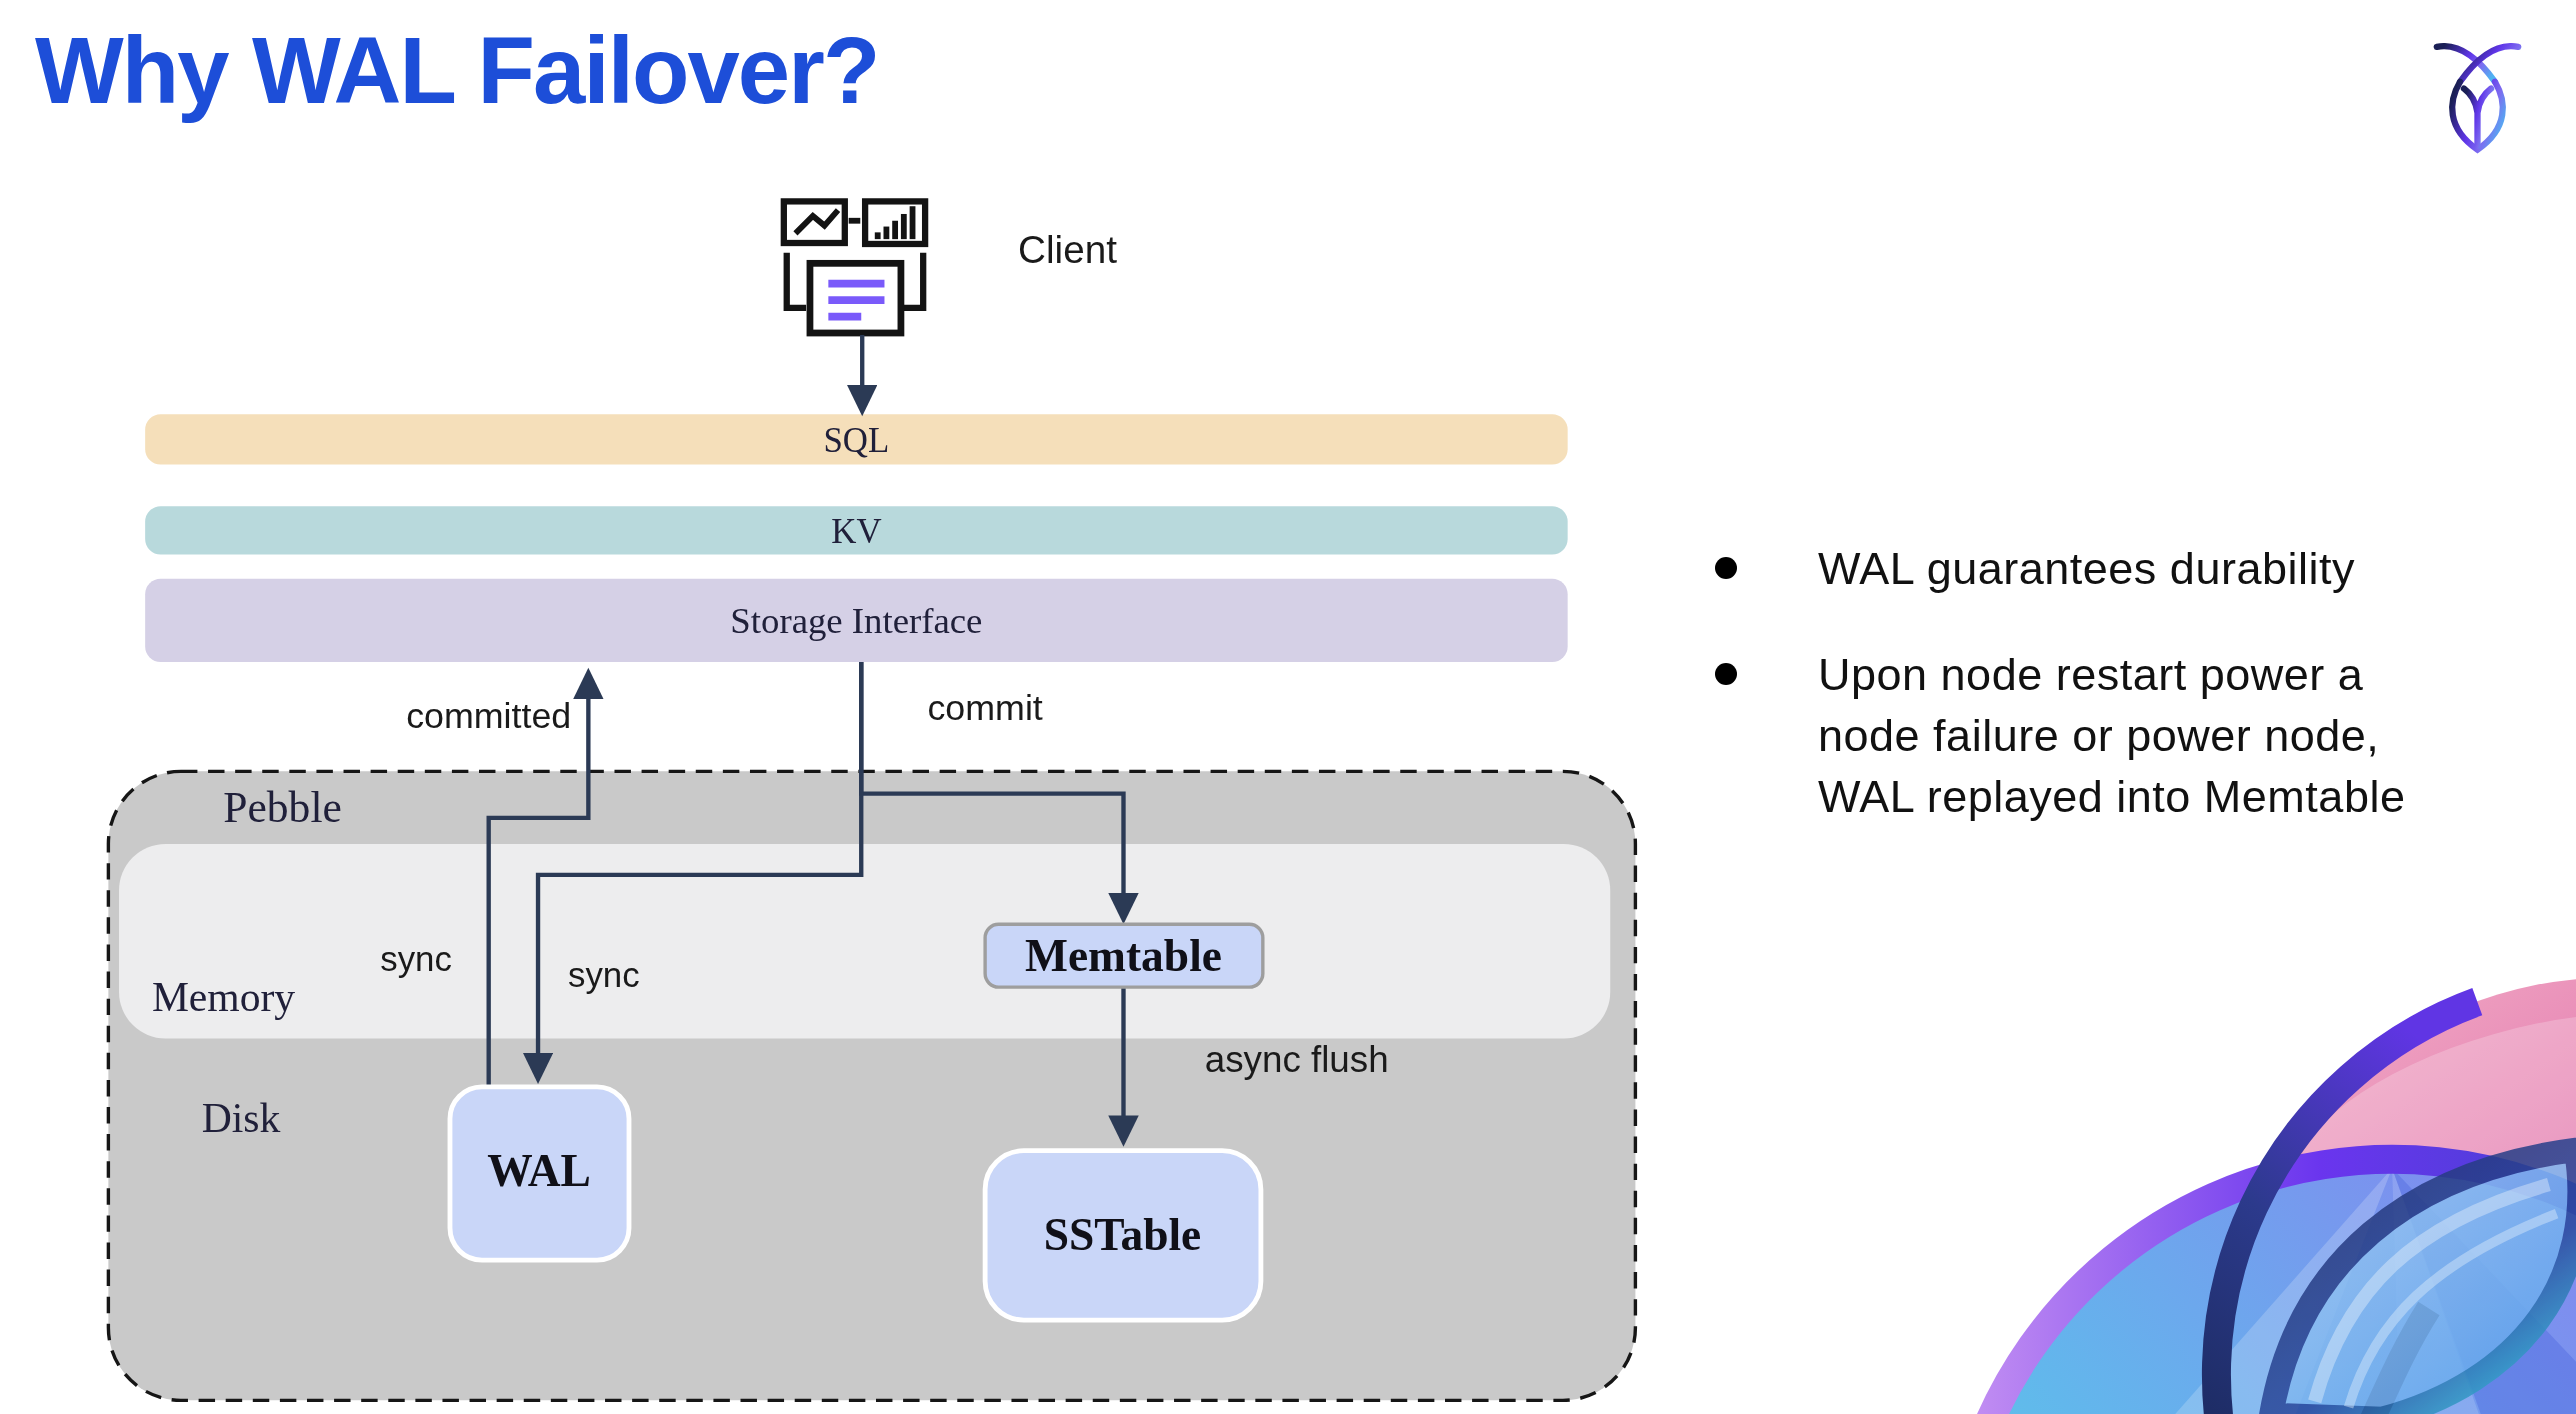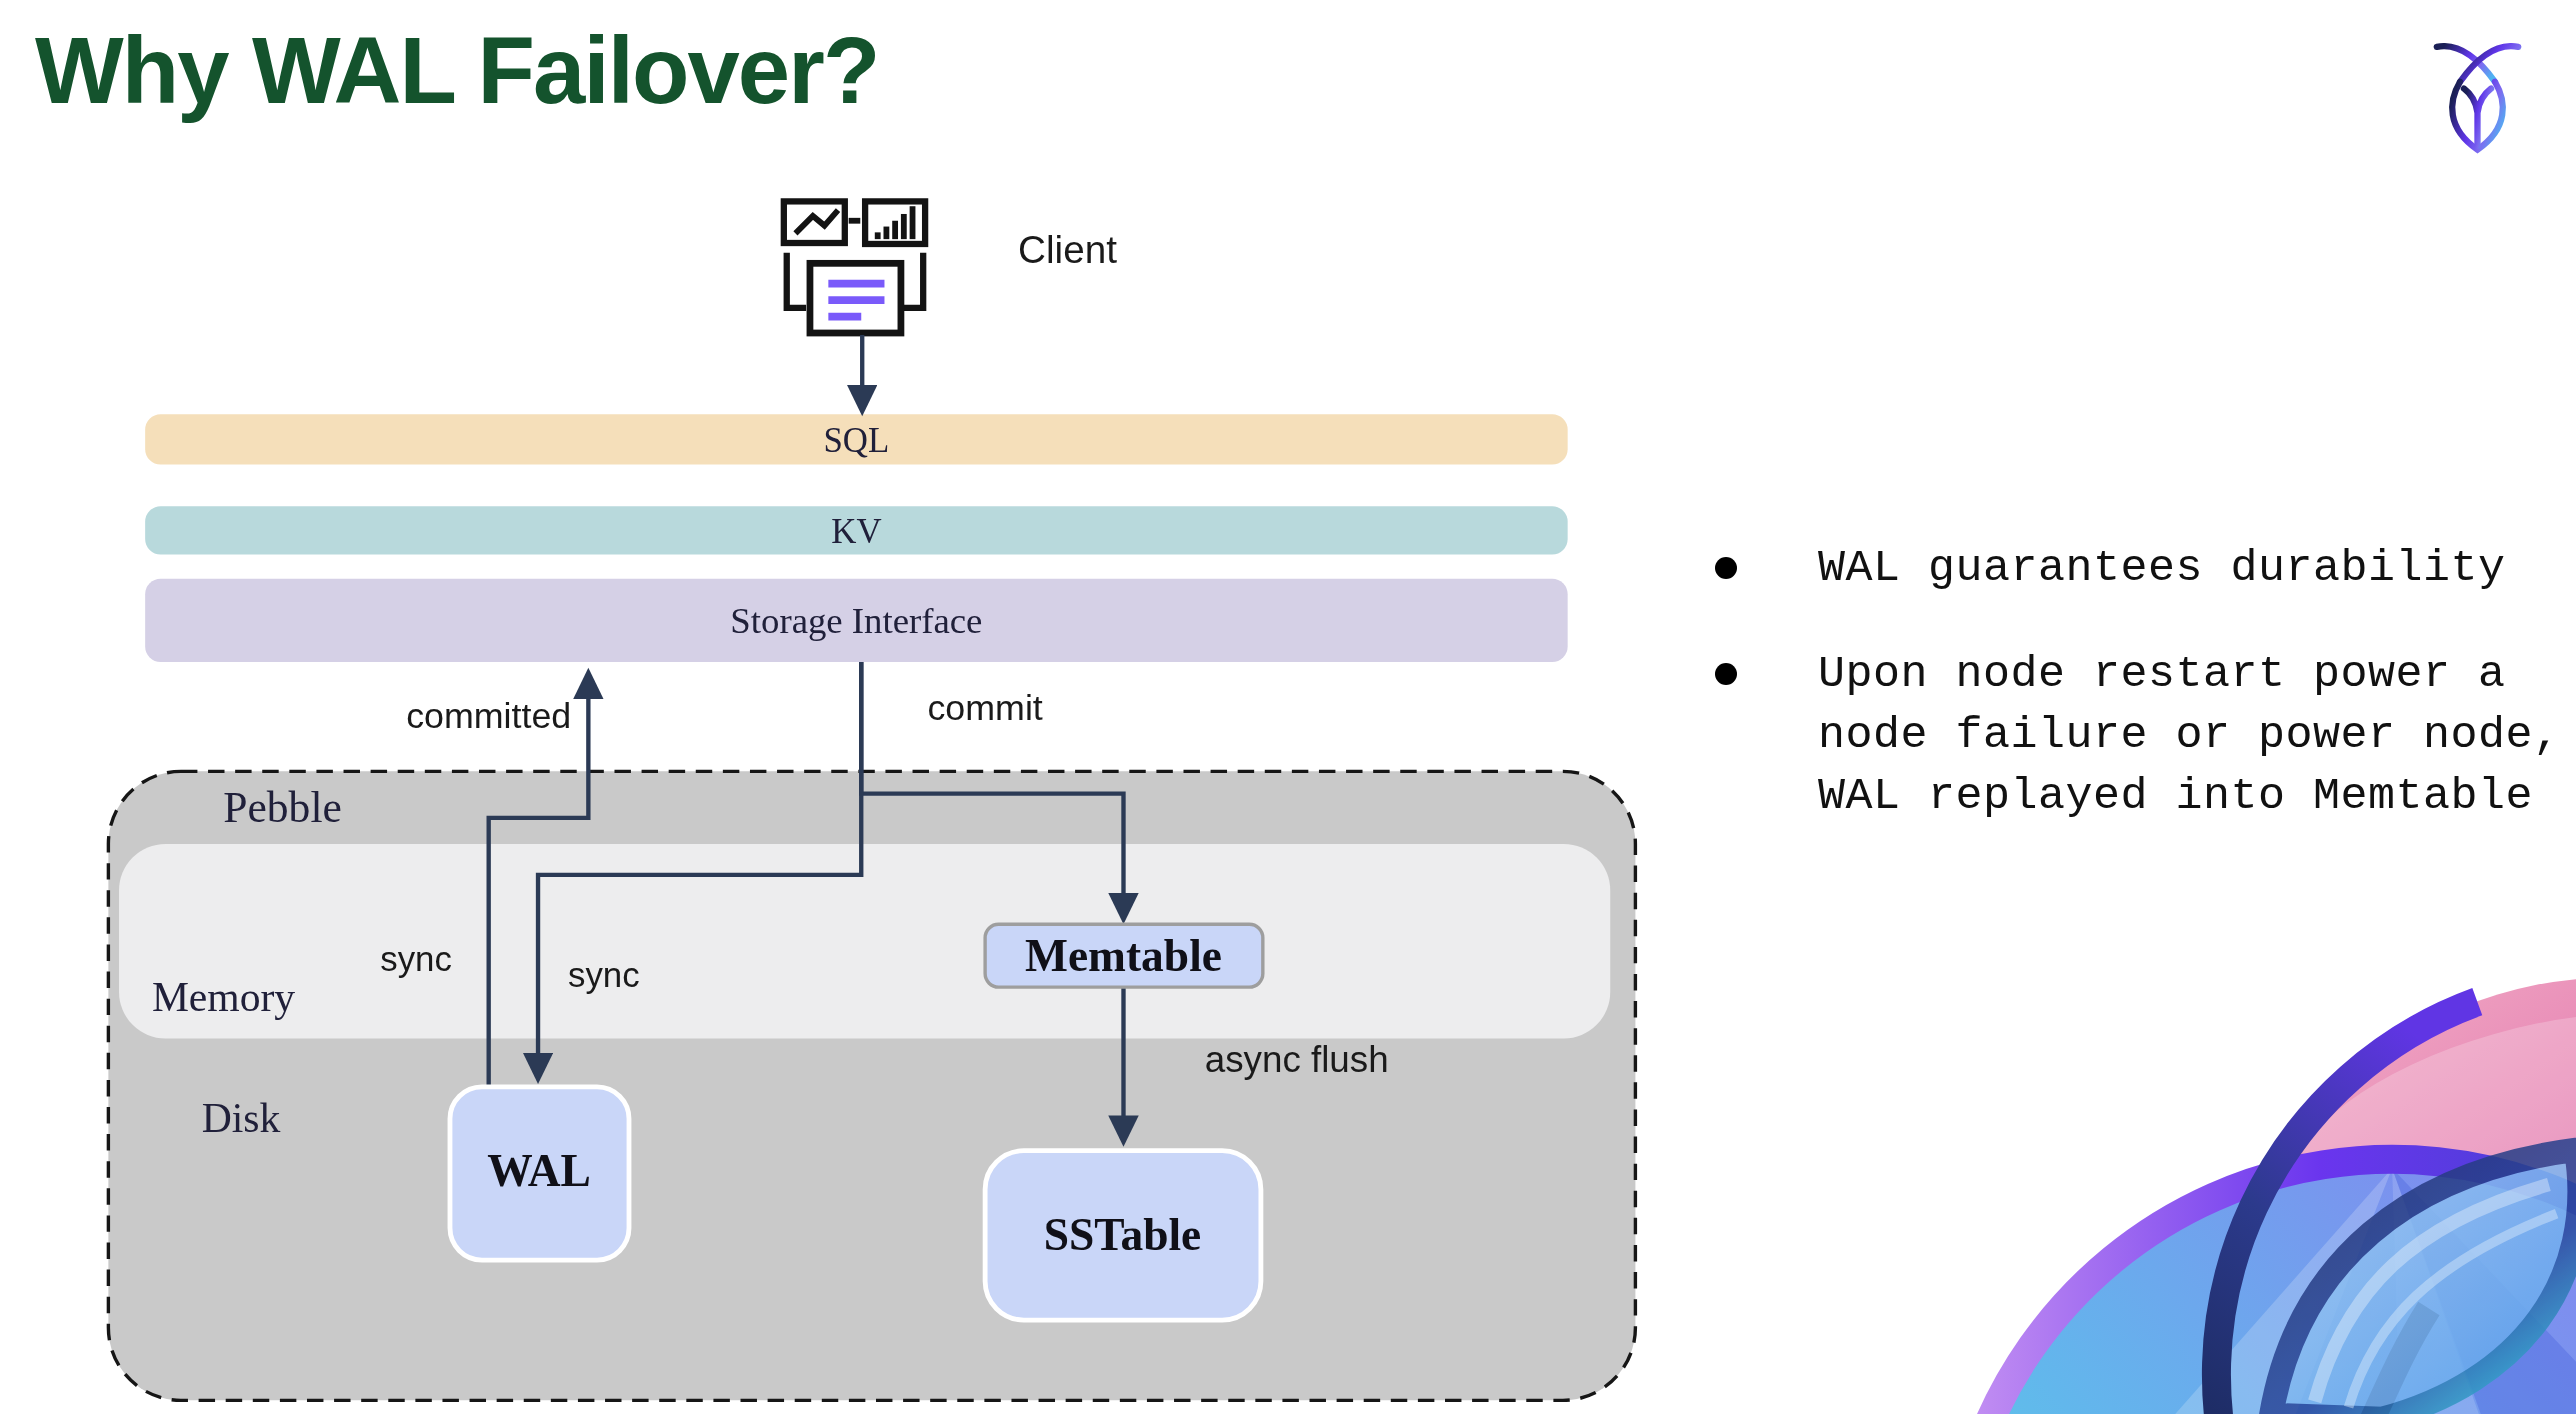--- a/index.html
+++ b/index.html
@@ -6,34 +6,34 @@
   #slide{
     position:relative;
     width:2576px;height:1415px;
     background:#ffffff;
     overflow:hidden;
     font-family:"Liberation Sans",sans-serif;
   }
   #title{
     position:absolute;left:35px;top:17.4px;
     font-size:94px;font-weight:bold;letter-spacing:-1.9px;
-    color:#14532d;margin:0;
+    color:#1d4ed8;margin:0;
   }
   #logo{position:absolute;left:2427px;top:43px;}
   #diagram{position:absolute;left:0;top:0;}
   .t-sans{font-family:"Liberation Sans",sans-serif;fill:#1a1a1a;}
   .t-serif{font-family:"Liberation Serif",serif;fill:#20203a;}
   .t-serif-b{font-family:"Liberation Serif",serif;font-weight:bold;fill:#101018;}
   #bullets{
     position:absolute;left:1715px;top:538px;width:890px;
     color:#111;
   }
   .bullet{display:flex;margin-bottom:45px;}
   .dot{width:22px;height:22px;border-radius:50%;background:#000;margin-top:19.4px;flex:none;}
-  .btext{margin-left:81px;font-size:45px;line-height:61px;letter-spacing:0.5px;font-family:Liberation Mono, monospace;}
+  .btext{margin-left:81px;font-size:45px;line-height:61px;letter-spacing:0.5px;}
   #corner-art{position:absolute;right:0;bottom:0;}
 </style>
 </head>
 <body>
 
 <div id="slide">
 
   <h1 id="title">Why WAL Failover?</h1>
 
   <svg id="logo" width="101" height="124" viewBox="0 0 104 128">

